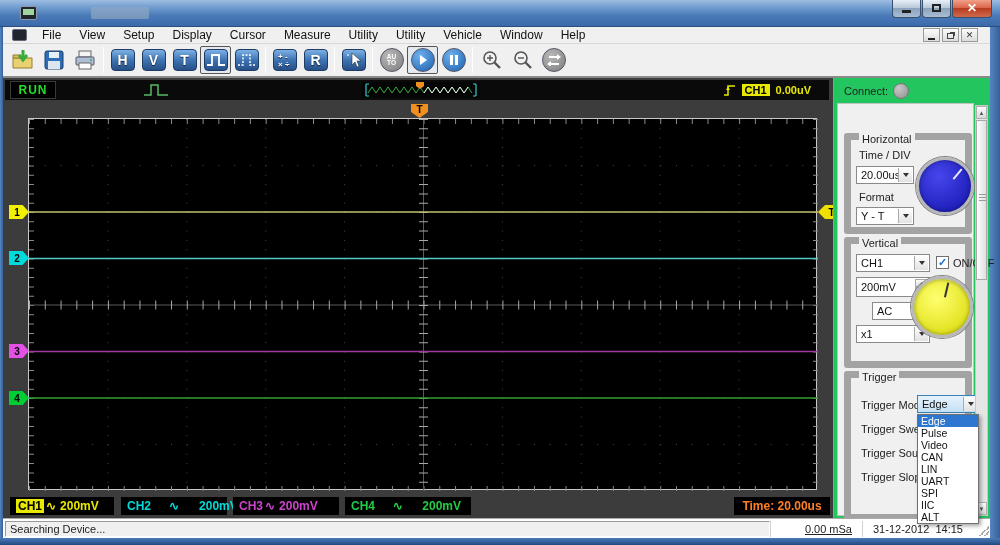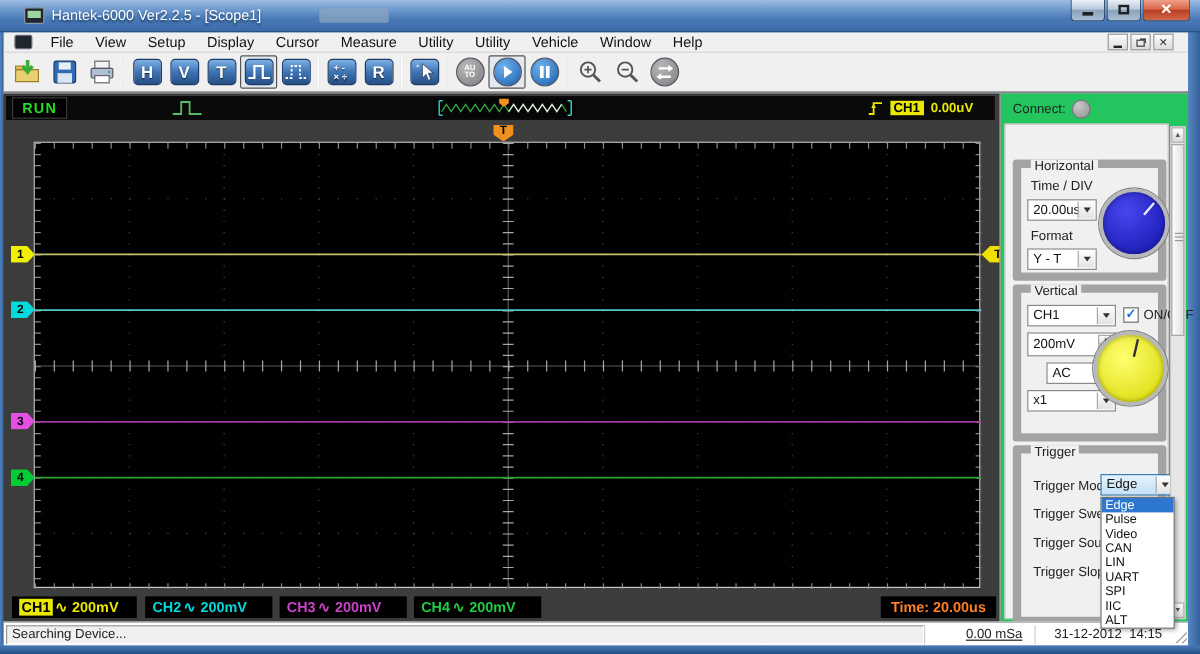--- a/index.html
+++ b/index.html
@@ -77,23 +77,23 @@
     clip-path:polygon(0 50%,32% 0,100% 0,100% 100%,32% 100%); color:#000; font-size:10px; font-weight:bold;
     display:flex; align-items:center; justify-content:center; padding-left:5px; }
 
   .chlabels { position:absolute; left:0; top:419px; width:830px; height:19px; }
   .chbox { position:absolute; top:0; height:18px; background:#000; display:flex; align-items:center;
     font-size:12px; font-weight:bold; padding:0 6px; white-space:nowrap; }
   .chbox span { margin-right:4px; }
   .chbox .lab { margin-right:2px; }
   .c1 { left:7px;  width:104px; color:#e8e800; }
   .c1 .lab { background:#e8e800; color:#000; padding:0 2px; }
-  .c2 { left:118px; width:106px; color:#00dada; }
+  .c2 { left:118px; width:106px; color:#00dada;gap:16px; }
   .c3 { left:230px; width:106px; color:#cc44cc; }
-  .c4 { left:342px; width:106px; color:#22cc44; }
+  .c4 { left:342px; width:126px; color:#22cc44;justify-content:space-between; }
   .timebox { position:absolute; left:731px; top:0; width:96px; height:18px; background:#000; color:#ff7f27;
     font-size:12px; font-weight:bold; display:flex; align-items:center; justify-content:center; }
 
   
   .panel { position:relative; width:157px; height:440px; background:#22c55e; border-left:1px solid #999; }
   .connect-row { position:absolute; left:10px; top:5px; display:flex; align-items:center; }
   .connect-lbl { font-size:11px; color:#222; margin-right:5px; }
   .led { width:16px; height:16px; border-radius:50%; background:radial-gradient(circle at 35% 30%, #c8c8c8,#909090); border:1px solid #777; }
   .panel-inner { position:absolute; left:3px; top:25px; width:137px; height:413px; border:1px solid #c2c2c2; background:#f0f0f0; }
   .grp { position:absolute; left:6px; width:128px; border:7px solid #a3a3a3; border-radius:3px; }
@@ -134,37 +134,36 @@
   .sb-thumb { position:absolute; left:0; top:14px; width:11px; height:160px; background:linear-gradient(90deg,#fdfdfd,#e0e0e0); border:1px solid #a8a8a8; }
   .sb-grip { position:absolute; left:2px; top:76px; width:7px; height:1px; background:#999; box-shadow:0 3px 0 #999, 0 -3px 0 #999; }
 
   
   .statusbar { position:absolute; left:3px; top:518px; width:987px; height:20px; background:#ffffff;
     border-top:1px solid #aaa; display:flex; align-items:center; font-size:11px; color:#222; }
   .st-msg { margin-left:2px; width:765px; height:16px; border:1px solid; border-color:#9a9a9a #fff #fff #9a9a9a;
     padding:1px 4px; background:#f0f0f0; }
   .st-cell { height:16px; border-left:1px solid #d0d0d0; padding:1px 10px; display:flex; align-items:center; }
   .st-rate { width:92px; justify-content:flex-end;text-decoration:underline; }
-  .st-date { width:122px; justify-content:center; }
+  .st-date { width:122px; justify-content:flex-start; }
   .grip { position:absolute; right:1px; bottom:2px; width:10px; height:10px;
     background:linear-gradient(135deg, transparent 50%, #aaa 50%, #aaa 60%, transparent 60%, transparent 75%, #aaa 75%, #aaa 85%, transparent 85%); }
 
   .bottomborder { position:absolute; left:0; top:538px; width:1000px; height:7px;
     background:linear-gradient(180deg,#4a7ab8,#204a80); }
   .sideborder { position:absolute; top:27px; height:511px; background:linear-gradient(90deg,#5585c0,#356099); }
   .sb-l { left:0; width:3px; } .sb-r { right:0; width:10px; }
 </style>
 </head>
 <body>
 
 <div class="window">
 
   <div class="titlebar">
     <div class="app-icon"></div>
-    <div class="title-text">Hantek-6000 Ver2.2.5 - [Scope1]</div>
     <div class="redacted"></div>
     <div class="caption-btns">
       <div class="cap-btn"><span class="glyph-min"></span></div>
       <div class="cap-btn"><span class="glyph-max"></span></div>
       <div class="cap-btn close"><span class="glyph-x">✕</span></div>
     </div>
   </div>
 
   <div class="sideborder sb-l"></div>
   <div class="sideborder sb-r"></div>

